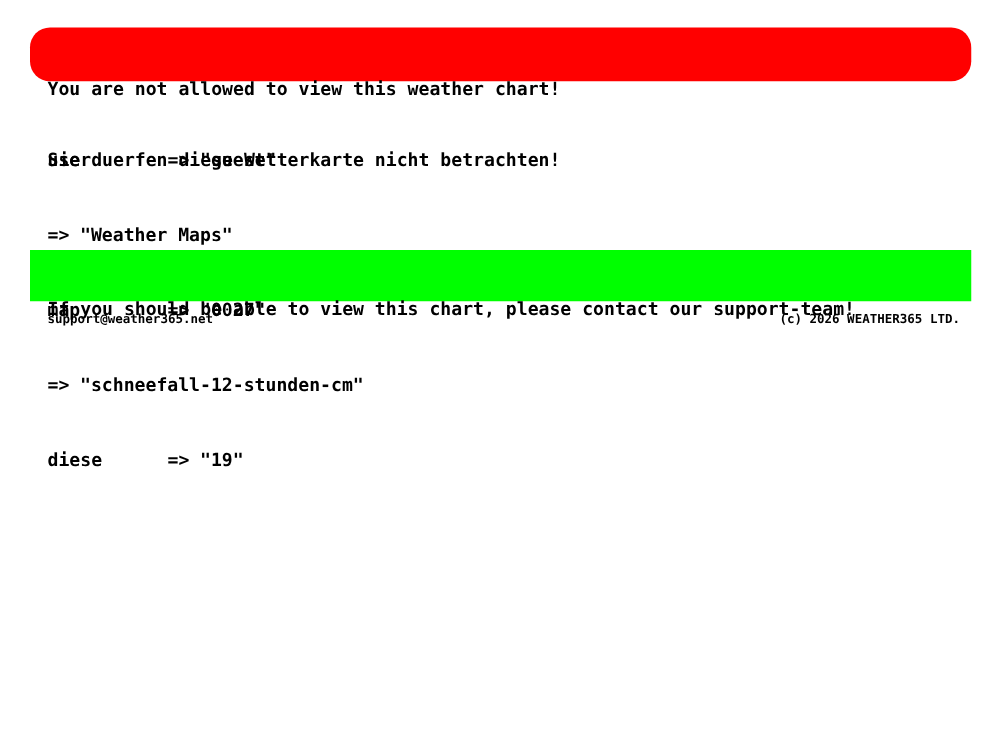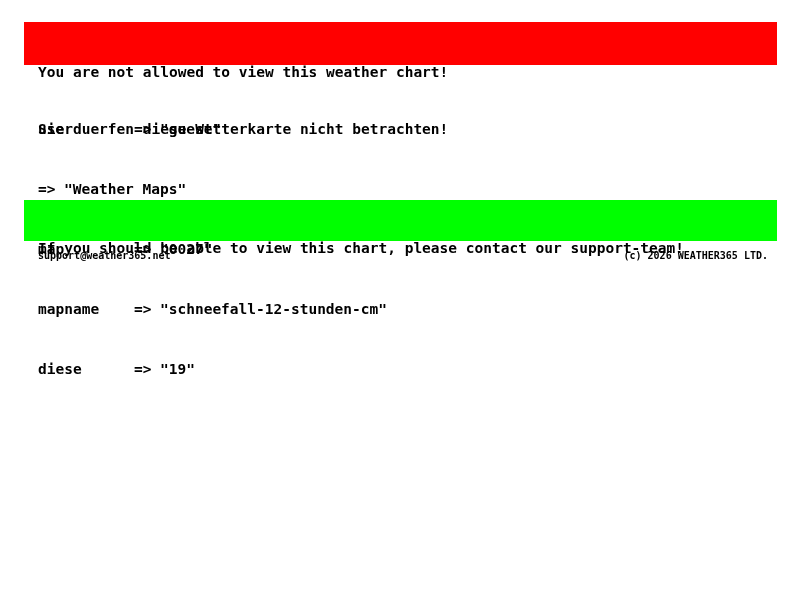--- a/index.html
+++ b/index.html
@@ -15,21 +15,21 @@
 
   .banner {
     position: absolute;
     left: 24px;
     width: 753px;
     font-size: 14.5px;
     line-height: 19px;
     padding-left: 14px;
     white-space: pre;
   }
-  .banner-red  { top: 22px;  height: 43px; background: #ff0000; padding-top: 3px; }
+  .banner-red  { top: 22px;  height: 43px; background: #ff0000; padding-top: 3px; border-radius: 16px; }
   .banner-green{ top: 200px; height: 41px; background: #00ff00; padding-top: 1px; }
 
   .kv-block {
     position: absolute;
     left: 38px;
     top: 79px;
     font-size: 14.5px;
     line-height: 20px;
     white-space: pre;
   }
@@ -69,21 +69,20 @@
     <div class="kv-row">
       <span class="kv-arrow">=&gt;</span>
       <span class="kv-value">"Weather Maps"</span>
     </div>
     <div class="kv-row">
       <span class="kv-key">map</span>
       <span class="kv-arrow">=&gt;</span>
       <span class="kv-value">"0027"</span>
     </div>
     <div class="kv-row">
-      <span class="kv-key">mapname</span>
       <span class="kv-arrow">=&gt;</span>
       <span class="kv-value">"schneefall-12-stunden-cm"</span>
     </div>
     <div class="kv-row">
       <span class="kv-key">diese</span>
       <span class="kv-arrow">=&gt;</span>
       <span class="kv-value">"19"</span>
     </div>
   </div>
 

